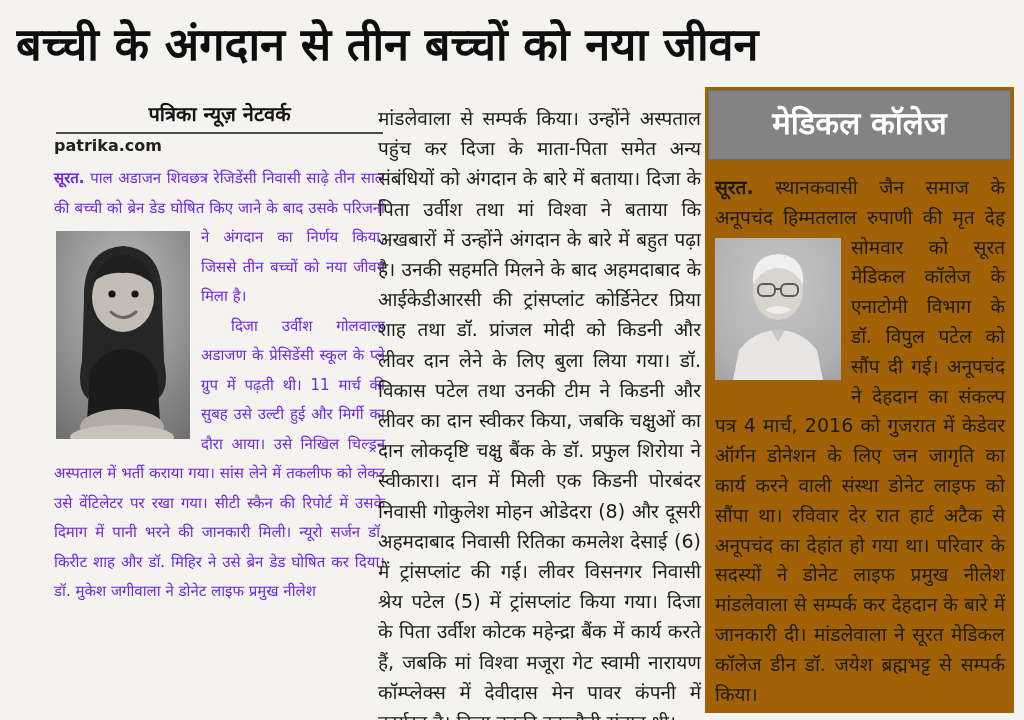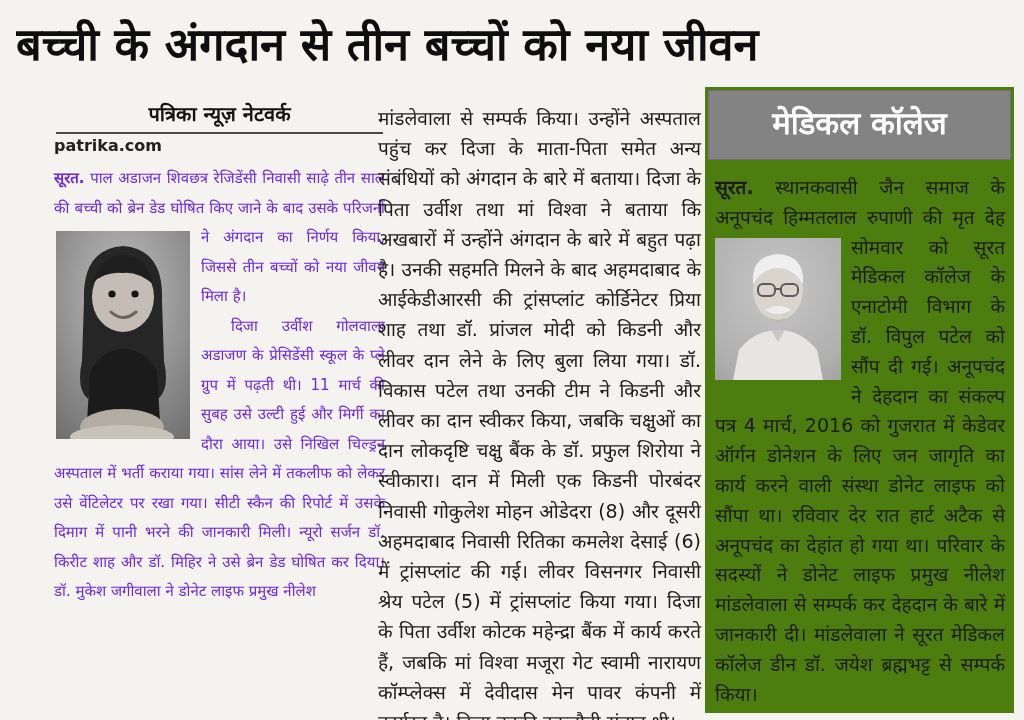--- a/index.html
+++ b/index.html
@@ -40,21 +40,21 @@
 
   
   .col-mid {
     position: absolute; left: 378px; top: 103px; width: 323px;
     font-size: 19px; line-height: 30.2px; text-align: justify; color: #1b1b1b;
   }
 
   
   .sidebar {
     position: absolute; left: 705px; top: 87px; width: 309px; height: 626px;
-    background: #4d7c0f;
+    background: #a16207;
   }
   .sidebar-headline {
     margin: 3px; background: #838383; border: 1px solid #6f6f6f;
     color: #ffffff; text-align: center; font-weight: 700;
     font-size: 31px; line-height: 46px; padding: 9px 2px 13px 2px;
   }
   .sidebar-body {
     padding: 10px 9px 0 10px; font-size: 19px; line-height: 29.8px;
     text-align: justify; color: #1b1b1b;
   }

